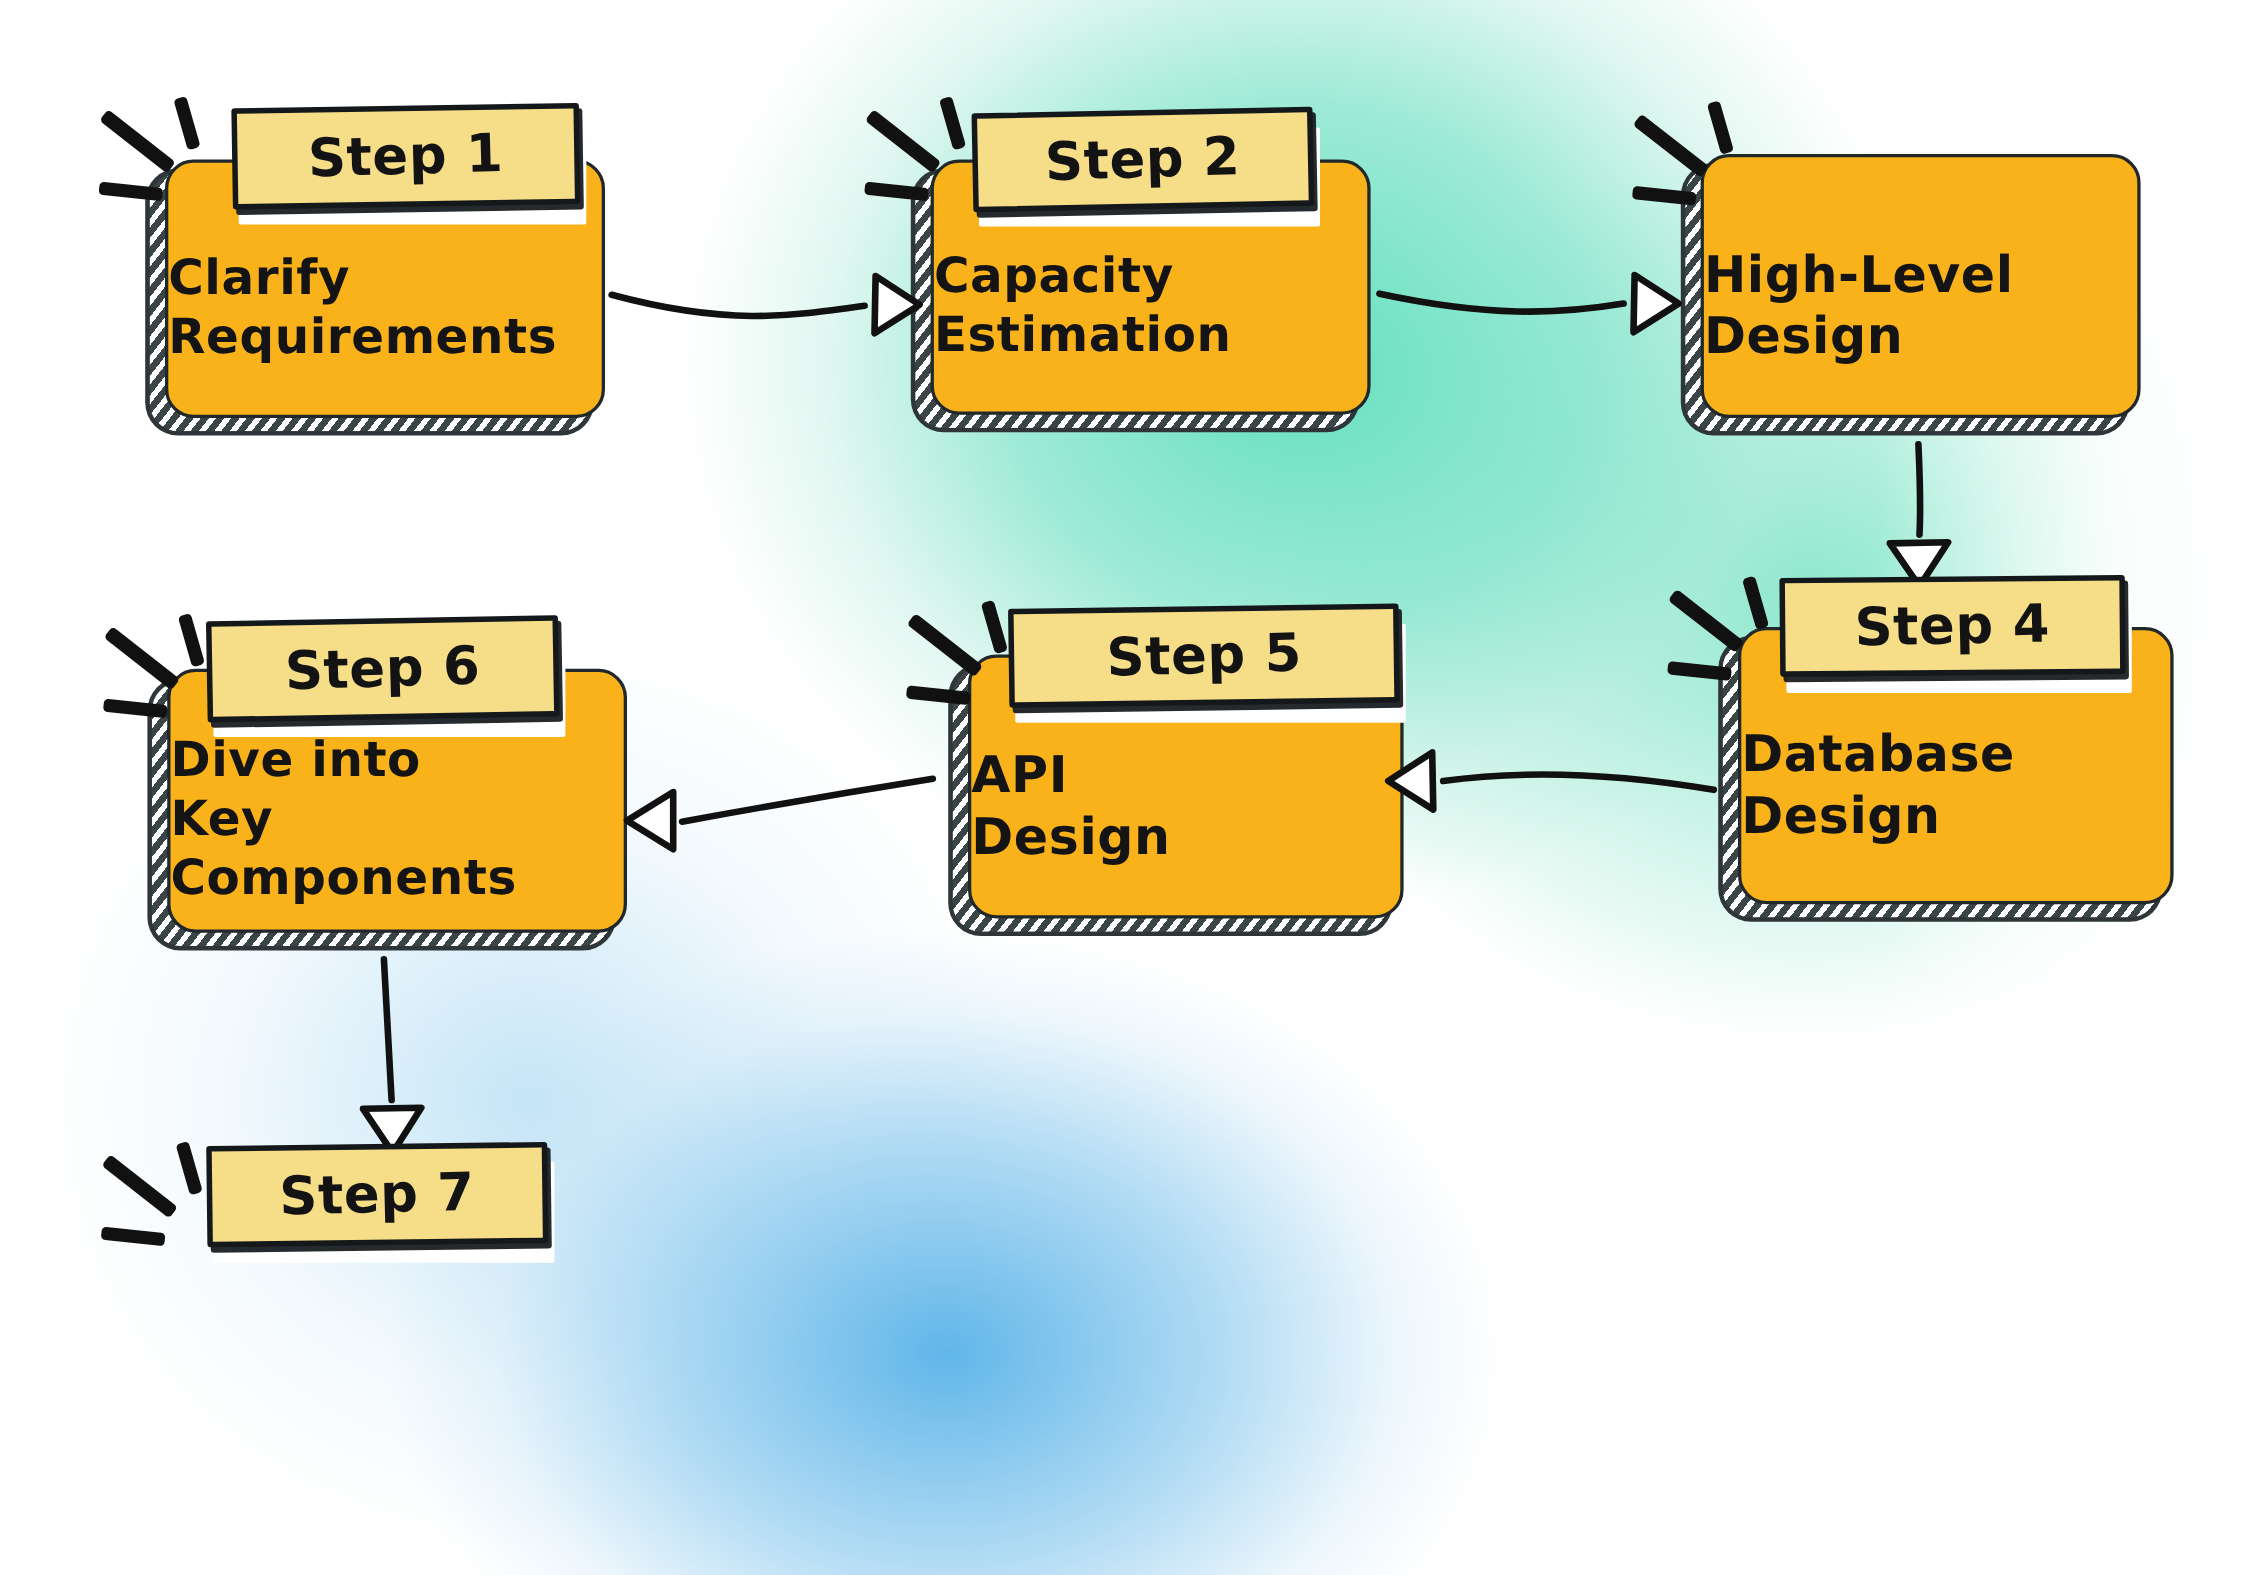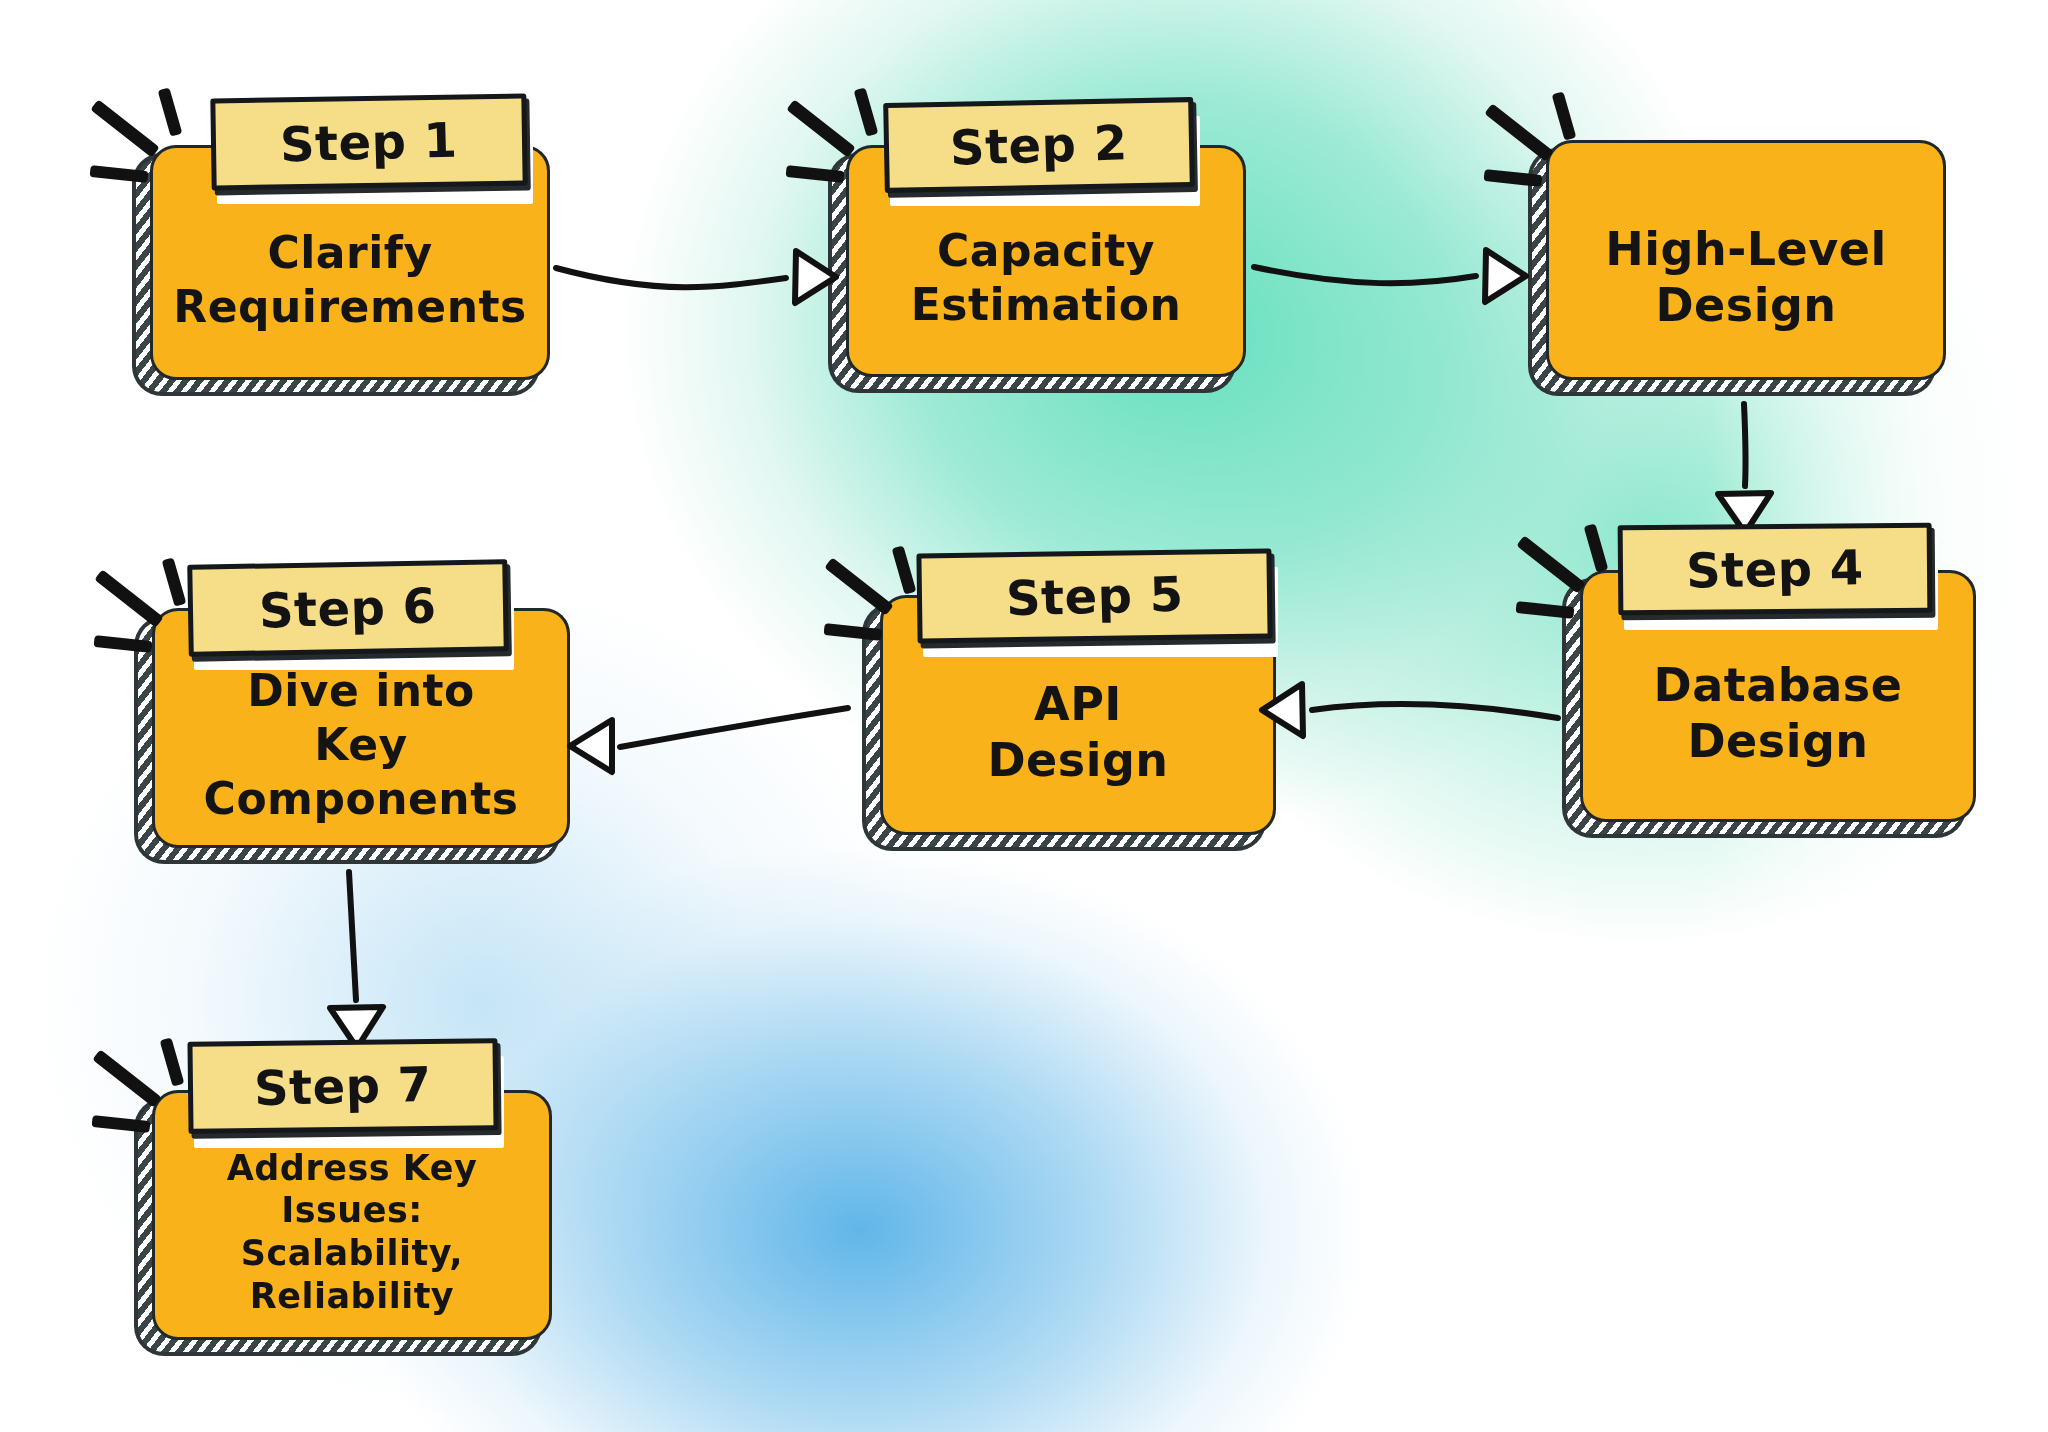--- a/index.html
+++ b/index.html
@@ -78,21 +78,20 @@
     background: #f9b219;
     border: 3px solid #20282b;
     box-sizing: border-box;
     display: flex;
     align-items: center;
     justify-content: center;
   }
   .node-text {
     position: relative;
     width: 100%;
-    text-align: center;
     font-family: "DejaVu Sans", sans-serif;
     font-weight: 700;
     color: #141414;
     line-height: 1.22;
     letter-spacing: 0.5px;
     padding-top: 34px;
     white-space: pre-line;
     -webkit-font-smoothing: antialiased;
   }
   .node-text.size-lg { font-size: 46px; }
@@ -324,27 +323,20 @@
       <i class="s2"></i>
       <i class="s3"></i>
   </div>
   <div class="label-plate" style="left:188px; top:562px; width:320px; height:92px;">
     <div class="plate-white"></div>
     <div class="plate-main" style="transform: rotate(-1deg);">
       <span class="plate-text">Step 6</span>
     </div>
   </div>
 
-  <div class="node" style="left:152px; top:1090px; width:400px; height:250px;">
-    <div class="node-shadow"></div>
-    <div class="node-body">
-      <div class="node-text size-sm">Address Key Issues:
-Scalability, Reliability</div>
-    </div>
-  </div>
   <div class="sparkle" style="left:86px; top:1042px; width:130px; height:110px;">
     <i class="s1"></i>
       <i class="s2"></i>
       <i class="s3"></i>
   </div>
   <div class="label-plate" style="left:188px; top:1040px; width:310px; height:92px;text-align:right;">
     <div class="plate-white"></div>
     <div class="plate-main" style="transform: rotate(-0.7deg);">
       <span class="plate-text">Step 7</span>
     </div>

